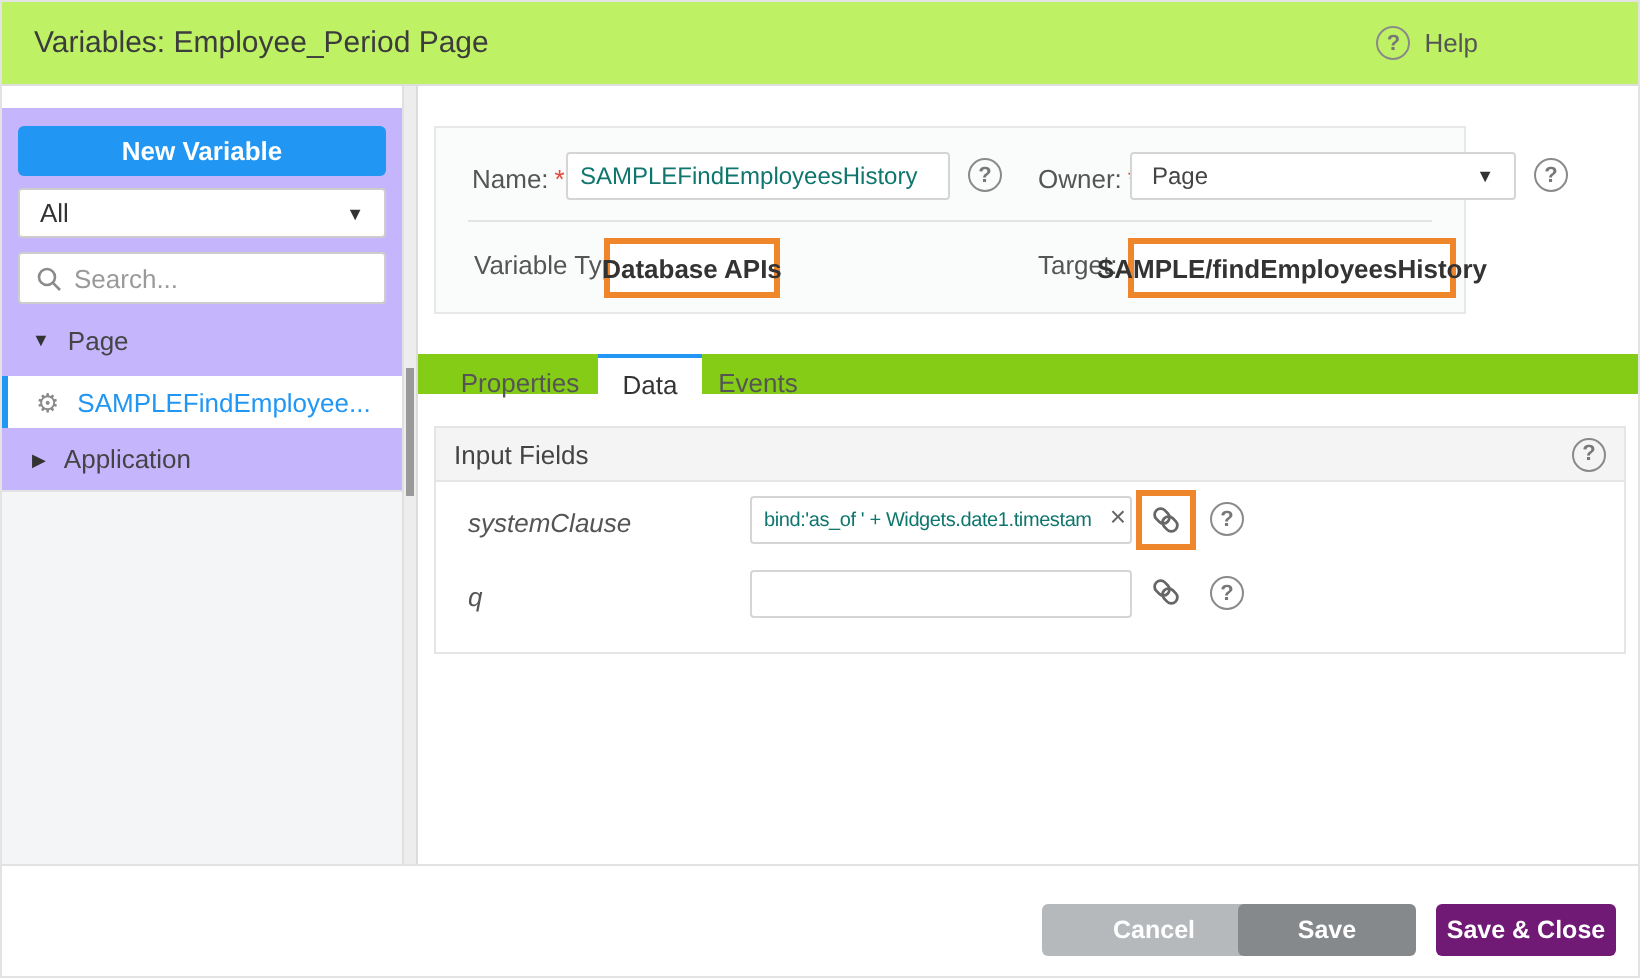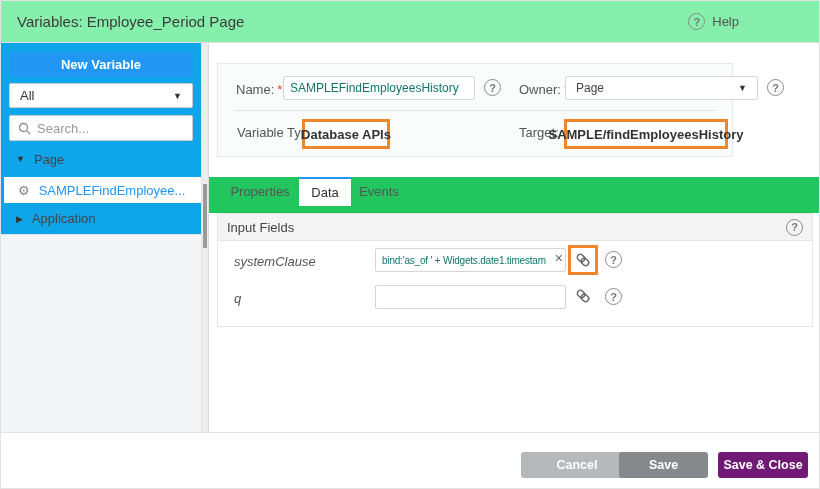--- a/index.html
+++ b/index.html
@@ -3,31 +3,31 @@
 <meta charset="utf-8">
 <style>
   * { box-sizing: border-box; margin: 0; padding: 0; }
   html, body { background: #fff; }
   body { font-family: "Liberation Sans", sans-serif; }
   .app { position: relative; width: 820px; height: 489px; background: #fff; overflow: hidden;
          border: 1px solid #e3e3e3; }
 
   
   .header { position: absolute; top: 0; left: 0; right: 0; height: 42px;
-            background: #86efac; border-bottom: 1px solid #dedede; }
+            background: #bef264; border-bottom: 1px solid #dedede; }
   .title { position: absolute; left: 16px; top: 12px; font-size: 15px; color: #3c3c3c; }
   .help { position: absolute; right: 80px; top: 12px; display: flex; align-items: center; gap: 7px;
           color: #555; font-size: 13px; cursor: pointer; }
 
   .q-icon { display: inline-flex; width: 17px; height: 17px; border: 1.5px solid #8a8a8a;
             border-radius: 50%; color: #777; font-size: 11px; font-weight: bold;
             align-items: center; justify-content: center; flex: 0 0 auto; }
 
   
-  .sidebar { position: absolute; left: 0; top: 42px; width: 200px; height: 389px; background: #0ea5e9; }
+  .sidebar { position: absolute; left: 0; top: 53px; width: 200px; height: 389px; background: #c4b5fd; }
   .btn-new-variable { position: absolute; left: 8px; top: 9px; width: 184px; height: 25px;
             background: #2196f3; color: #fff; font-weight: bold; font-size: 13px;
             border: none; border-radius: 3px; cursor: pointer; font-family: inherit; }
   .filter-select { position: absolute; left: 8px; top: 40px; width: 184px; height: 25px;
             border: 1px solid #cdcdcd; border-radius: 2px; background: #fff;
             display: flex; align-items: center; padding: 0 10px; font-size: 13px; color: #333;
             cursor: pointer; }
   .filter-select .caret { margin-left: auto; font-size: 9px; color: #333; }
   .search-box { position: absolute; left: 8px; top: 72px; width: 184px; height: 26px;
             border: 1px solid #cdcdcd; border-radius: 2px; background: #fff;
@@ -70,21 +70,21 @@
   .owner-select .caret { margin-left: auto; font-size: 9px; color: #333; }
   .fp-q2 { position: absolute; left: 549px; top: 15px; }
   .fp-divider { position: absolute; left: 16px; right: 16px; top: 46px; border-top: 1px solid #e3e3e3; }
   .hl-box { position: absolute; border: 3px solid #f0862b; background: #fff;
             display: flex; align-items: center; justify-content: center;
             font-size: 13px; font-weight: bold; color: #333; white-space: nowrap; }
   .vt-box { left: 84px; top: 55px; width: 88px; height: 30px; }
   .tg-box { left: 346px; top: 55px; width: 164px; height: 30px; }
 
   
-  .tabs { position: absolute; left: 0; top: 134px; width: 612px; height: 36px; background: #22c55e; }
+  .tabs { position: absolute; left: 0; top: 134px; width: 612px; height: 20px; background: #84cc16; }
   .tab { position: absolute; top: 0; height: 28px; display: flex; align-items: center;
          justify-content: center; font-size: 13px; color: #555; cursor: pointer; }
   .tab-properties { left: 12px; width: 78px; }
   .tab-data { left: 90px; width: 52px; background: #fff; border-top: 2px solid #2196f3;
          color: #333; height: 29px; }
   .tab-events { left: 142px; width: 56px; }
 
   
   .if-panel { position: absolute; left: 8px; top: 170px; width: 596px; height: 114px;
             border: 1px solid #e5e5e5; background: #fff; }

